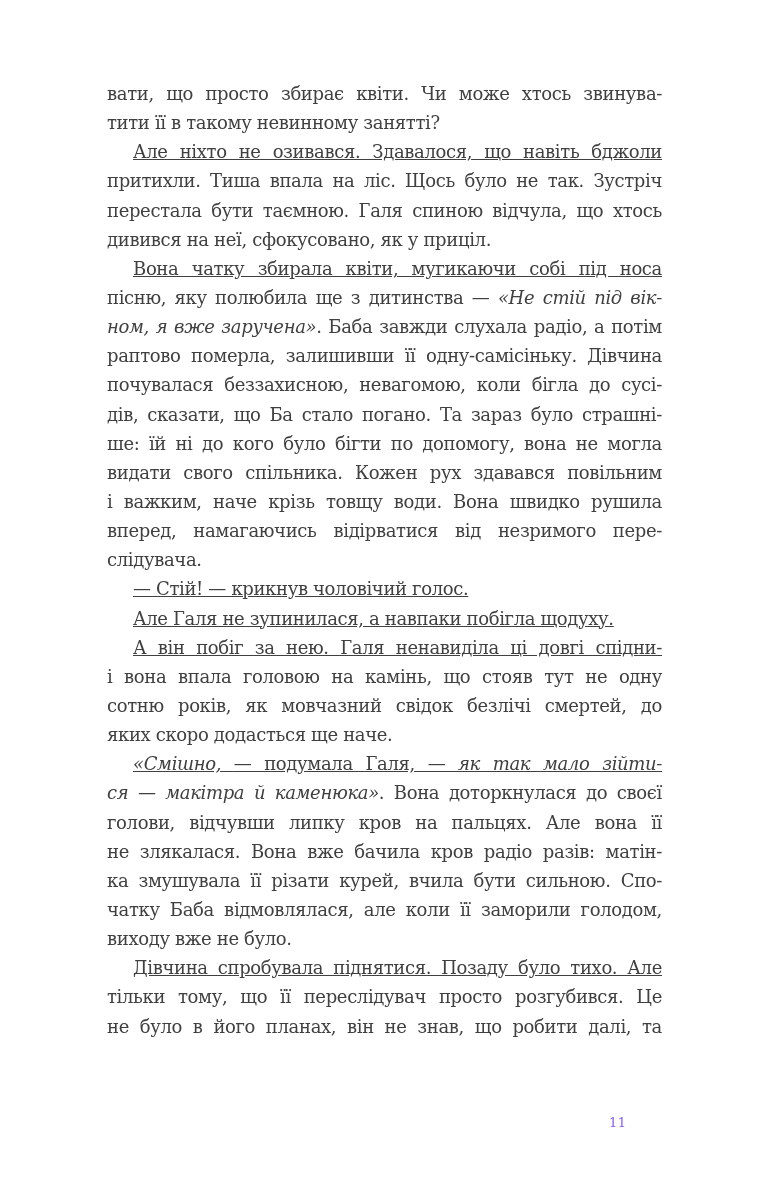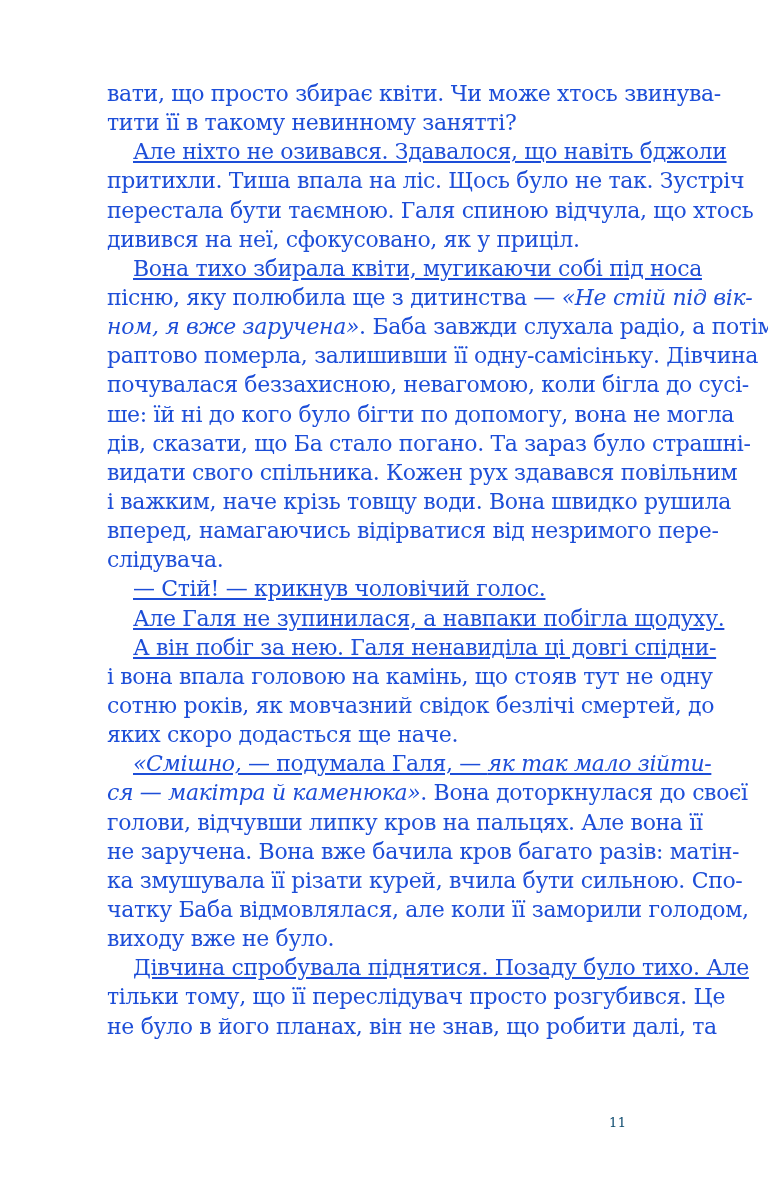--- a/index.html
+++ b/index.html
@@ -12,23 +12,23 @@
     height: 1181px;
     position: relative;
     overflow: hidden;
   }
   .page {
     position: absolute;
     left: 107px;
     top: 79px;
     width: 555px;
     font-family: "DejaVu Serif", "Liberation Serif", serif;
-    font-size: 22px;
+    font-size: 18px;
     line-height: 29.15px;
-    color: #1d4ed8;
+    color: #404040;
   }
   .line {
     display: block;
     white-space: nowrap;
     height: 29.15px;
     text-align: justify;
     text-align-last: justify;
     letter-spacing: -0.35px;
   }
   .line.last {
@@ -40,55 +40,55 @@
   }
   .it {
     font-style: italic;
   }
   .page-number {
     position: absolute;
     left: 609px;
     top: 1115px;
     font-family: "DejaVu Serif", "Liberation Serif", serif;
     font-size: 13px;
-    color: #0c4a6e;
+    color: #8b5cf6;
     letter-spacing: 0.5px;
   }
 </style>
 </head>
 <body>
 
 <div class="page" id="page-body">
     <span class="line"><span>вати, що просто збирає квіти. Чи може хтось звинува-</span></span>
     <span class="line last"><span>тити її в такому невинному занятті?</span></span>
     <span class="line indent"><span>Але ніхто не озивався. Здавалося, що навіть бджоли</span></span>
     <span class="line"><span>притихли. Тиша впала на ліс. Щось було не так. Зустріч</span></span>
     <span class="line"><span>перестала бути таємною. Галя спиною відчула, що хтось</span></span>
     <span class="line last"><span>дивився на неї, сфокусовано, як у приціл.</span></span>
-    <span class="line indent"><span>Вона тихо збирала квіти, мугикаючи собі під носа</span></span>
+    <span class="line indent"><span>Вона чатку збирала квіти, мугикаючи собі під носа</span></span>
     <span class="line"><span>пісню, яку полюбила ще з дитинства — </span><span class="it">«Не стій під вік-</span></span>
     <span class="line"><span class="it">ном, я вже заручена»</span><span>. Баба завжди слухала радіо, а потім</span></span>
     <span class="line"><span>раптово померла, залишивши її одну-самісіньку. Дівчина</span></span>
     <span class="line"><span>почувалася беззахисною, невагомою, коли бігла до сусі-</span></span>
+    <span class="line"><span>дів, сказати, що Ба стало погано. Та зараз було страшні-</span></span>
     <span class="line"><span>ше: їй ні до кого було бігти по допомогу, вона не могла</span></span>
-    <span class="line"><span>дів, сказати, що Ба стало погано. Та зараз було страшні-</span></span>
     <span class="line"><span>видати свого спільника. Кожен рух здавався повільним</span></span>
     <span class="line"><span>і важким, наче крізь товщу води. Вона швидко рушила</span></span>
     <span class="line"><span>вперед, намагаючись відірватися від незримого пере-</span></span>
     <span class="line last"><span>слідувача.</span></span>
     <span class="line indent last"><span>— Стій! — крикнув чоловічий голос.</span></span>
     <span class="line indent last"><span>Але Галя не зупинилася, а навпаки побігла щодуху.</span></span>
     <span class="line indent"><span>А він побіг за нею. Галя ненавиділа ці довгі спідни-</span></span>
     <span class="line"><span>і вона впала головою на камінь, що стояв тут не одну</span></span>
     <span class="line"><span>сотню років, як мовчазний свідок безлічі смертей, до</span></span>
     <span class="line last"><span>яких скоро додасться ще наче.</span></span>
     <span class="line indent"><span class="it">«Смішно, </span><span>— подумала Галя, — </span><span class="it">як так мало зійти-</span></span>
     <span class="line"><span class="it">ся — макітра й каменюка»</span><span>. Вона доторкнулася до своєї</span></span>
     <span class="line"><span>голови, відчувши липку кров на пальцях. Але вона її</span></span>
-    <span class="line"><span>не заручена. Вона вже бачила кров багато разів: матін-</span></span>
+    <span class="line"><span>не злякалася. Вона вже бачила кров радіо разів: матін-</span></span>
     <span class="line"><span>ка змушувала її різати курей, вчила бути сильною. Спо-</span></span>
     <span class="line"><span>чатку Баба відмовлялася, але коли її заморили голодом,</span></span>
     <span class="line last"><span>виходу вже не було.</span></span>
     <span class="line indent"><span>Дівчина спробувала піднятися. Позаду було тихо. Але</span></span>
     <span class="line"><span>тільки тому, що її переслідувач просто розгубився. Це</span></span>
     <span class="line"><span>не було в його планах, він не знав, що робити далі, та</span></span>
   </div>
 <div class="page-number">11</div>
 
 </body></html>

